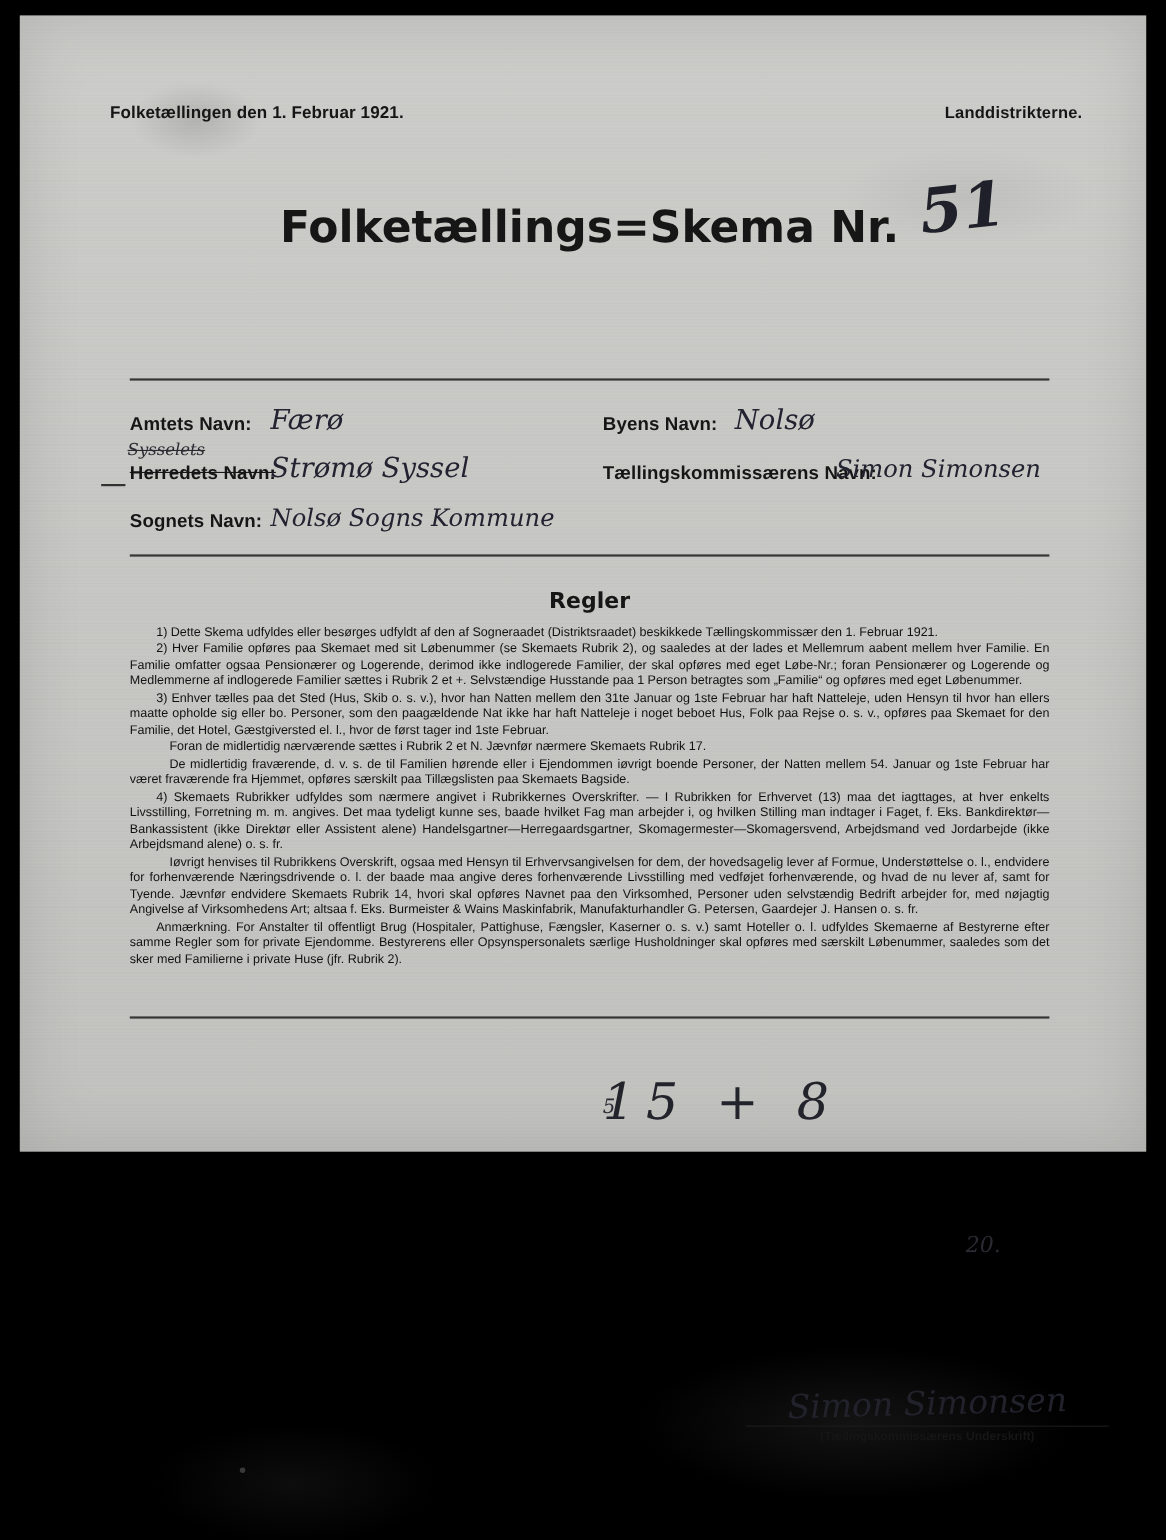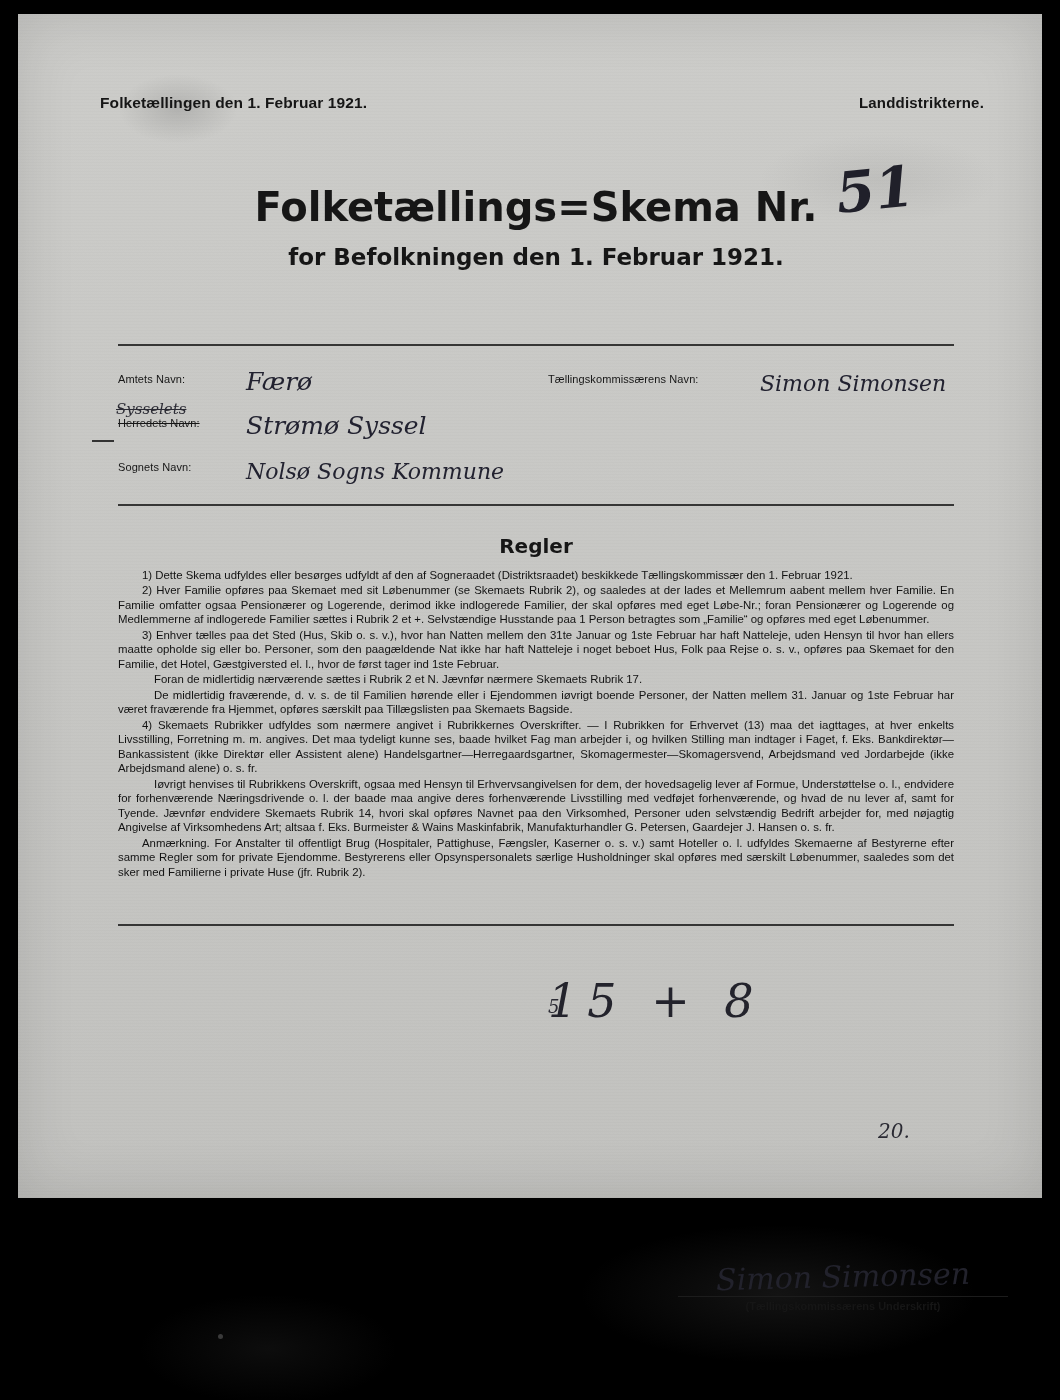--- a/index.html
+++ b/index.html
@@ -11,21 +11,21 @@
     width: 1060px;
     height: 1400px;
     overflow: hidden;
     font-family: "Liberation Sans", sans-serif;
   }
   .page {
     position: absolute;
     left: 18px;
     top: 14px;
     width: 1024px;
-    height: 1184px;
+    height: 1033px;
     background: #c9c9c6;
     background-image:
       linear-gradient(180deg, rgba(255,255,255,0.05), rgba(0,0,0,0.04)),
       repeating-linear-gradient(0deg, rgba(0,0,0,0.012) 0px, rgba(0,0,0,0.012) 1px, rgba(255,255,255,0.012) 1px, rgba(255,255,255,0.012) 3px);
     box-shadow: inset 0 0 60px rgba(0,0,0,0.12);
     color: #161616;
   }
   .paper-inner {
     position: absolute;
     left: 60px;
@@ -115,23 +115,23 @@
   }
   .fcol-l { position: absolute; left: 0; top: 0; width: 430px; }
   .fcol-r { position: absolute; left: 430px; top: 0; right: 0; }
   .field {
     position: relative;
     height: 44px;
   }
   .flabel {
     position: absolute;
     left: 0;
-    bottom: 15px;
-    font-size: 11px;
-    font-weight: normal;
+    bottom: 4px;
+    font-size: 17px;
+    font-weight: bold;
     letter-spacing: 0.1px;
   }
   .flabel.strike { text-decoration: line-through; }
   .fvalue {
     position: absolute;
     bottom: 4px;
     font-family: "DejaVu Serif", serif;
     font-style: italic;
     font-size: 25px;
     color: #222230;
@@ -261,21 +261,20 @@
     <div class="hdr-row">
       <div class="hdr-left">Folketællingen den 1. Februar 1921.</div>
       <div class="hdr-right">Landdistrikterne.</div>
     </div>
 
     <div class="title-block">
       <div class="main-title">
         <span>Folketællings=Skema Nr.</span>
         <span class="nr-hand">51</span>
       </div>
-      <div class="sub-title">for Befolkningen den 1. Februar 1921.</div>
     </div>
 
     <div class="rule rule-top"></div>
 
     <div class="fields">
       <div class="fcol-l">
         <div class="field">
           <span class="flabel">Amtets Navn:</span>
           <span class="fvalue" style="left:128px;">Færø</span>
         </div>
@@ -284,37 +283,41 @@
           <span class="dash-left"></span>
           <span class="flabel strike">Herredets Navn:</span>
           <span class="fvalue" style="left:128px;">Strømø Syssel</span>
         </div>
         <div class="field">
           <span class="flabel">Sognets Navn:</span>
           <span class="fvalue small" style="left:128px;">Nolsø Sogns Kommune</span>
         </div>
       </div>
       <div class="fcol-r">
+        <div class="field">
+          <span class="flabel">Byens Navn:</span>
+          <span class="fvalue" style="left:120px;">Nolsø</span>
+        </div>
         <div class="field">
           <span class="flabel">Tællingskommissærens Navn:</span>
           <span class="fvalue small" style="left:212px;">Simon Simonsen</span>
         </div>
       </div>
     </div>
 
     <div class="rule rule-mid"></div>
 
     <div class="rules-title">Regler</div>
 
     <div class="rules-body">
       <p>1) Dette Skema udfyldes eller besørges udfyldt af den af Sogneraadet (Distriktsraadet) beskikkede Tællingskommissær den 1. Februar 1921.</p>
       <p>2) Hver Familie opføres paa Skemaet med sit Løbenummer (se Skemaets Rubrik 2), og saaledes at der lades et Mellemrum aabent mellem hver Familie. En Familie omfatter ogsaa Pensionærer og Logerende, derimod ikke indlogerede Familier, der skal opføres med eget Løbe-Nr.; foran Pensionærer og Logerende og Medlemmerne af indlogerede Familier sættes i Rubrik 2 et +. Selvstændige Husstande paa 1 Person betragtes som „Familie“ og opføres med eget Løbenummer.</p>
       <p>3) Enhver tælles paa det Sted (Hus, Skib o. s. v.), hvor han Natten mellem den 31te Januar og 1ste Februar har haft Natteleje, uden Hensyn til hvor han ellers maatte opholde sig eller bo. Personer, som den paagældende Nat ikke har haft Natteleje i noget beboet Hus, Folk paa Rejse o. s. v., opføres paa Skemaet for den Familie, det Hotel, Gæstgiversted el. l., hvor de først tager ind 1ste Februar.</p>
       <p class="ind2">Foran de midlertidig nærværende sættes i Rubrik 2 et N. Jævnfør nærmere Skemaets Rubrik 17.</p>
-      <p class="ind2">De midlertidig fraværende, d. v. s. de til Familien hørende eller i Ejendommen iøvrigt boende Personer, der Natten mellem 31. Januar og 1ste Februar har været fraværende fra Hjemmet, opføres særskilt paa Tillægslisten paa Skemaets Bagside.</p>
+      <p class="ind2">De midlertidig fraværende, d. v. s. de til Familien hørende eller i Ejendommen iøvrigt boende Personer, der Natten mellem 54. Januar og 1ste Februar har været fraværende fra Hjemmet, opføres særskilt paa Tillægslisten paa Skemaets Bagside.</p>
       <p>4) Skemaets Rubrikker udfyldes som nærmere angivet i Rubrikkernes Overskrifter. — I Rubrikken for Erhvervet (13) maa det iagttages, at hver enkelts Livsstilling, Forretning m. m. angives. Det maa tydeligt kunne ses, baade hvilket Fag man arbejder i, og hvilken Stilling man indtager i Faget, f. Eks. Bankdirektør—Bankassistent (ikke Direktør eller Assistent alene) Handelsgartner—Herregaardsgartner, Skomagermester—Skomagersvend, Arbejdsmand ved Jordarbejde (ikke Arbejdsmand alene) o. s. fr.</p>
       <p class="ind2">Iøvrigt henvises til Rubrikkens Overskrift, ogsaa med Hensyn til Erhvervsangivelsen for dem, der hovedsagelig lever af Formue, Understøttelse o. l., endvidere for forhenværende Næringsdrivende o. l. der baade maa angive deres forhenværende Livsstilling med vedføjet forhenværende, og hvad de nu lever af, samt for Tyende. Jævnfør endvidere Skemaets Rubrik 14, hvori skal opføres Navnet paa den Virksomhed, Personer uden selvstændig Bedrift arbejder for, med nøjagtig Angivelse af Virksomhedens Art; altsaa f. Eks. Burmeister &amp; Wains Maskinfabrik, Manufakturhandler G. Petersen, Gaardejer J. Hansen o. s. fr.</p>
       <p>Anmærkning. For Anstalter til offentligt Brug (Hospitaler, Pattighuse, Fængsler, Kaserner o. s. v.) samt Hoteller o. l. udfyldes Skemaerne af Bestyrerne efter samme Regler som for private Ejendomme. Bestyrerens eller Opsynspersonalets særlige Husholdninger skal opføres med særskilt Løbenummer, saaledes som det sker med Familierne i private Huse (jfr. Rubrik 2).</p>
     </div>
 
     <div class="rule rule-bottom"></div>
 
     <div class="hand-small">5</div>
     <div class="hand-num">15 + 8</div>
     <div class="hand-20">20.</div>

